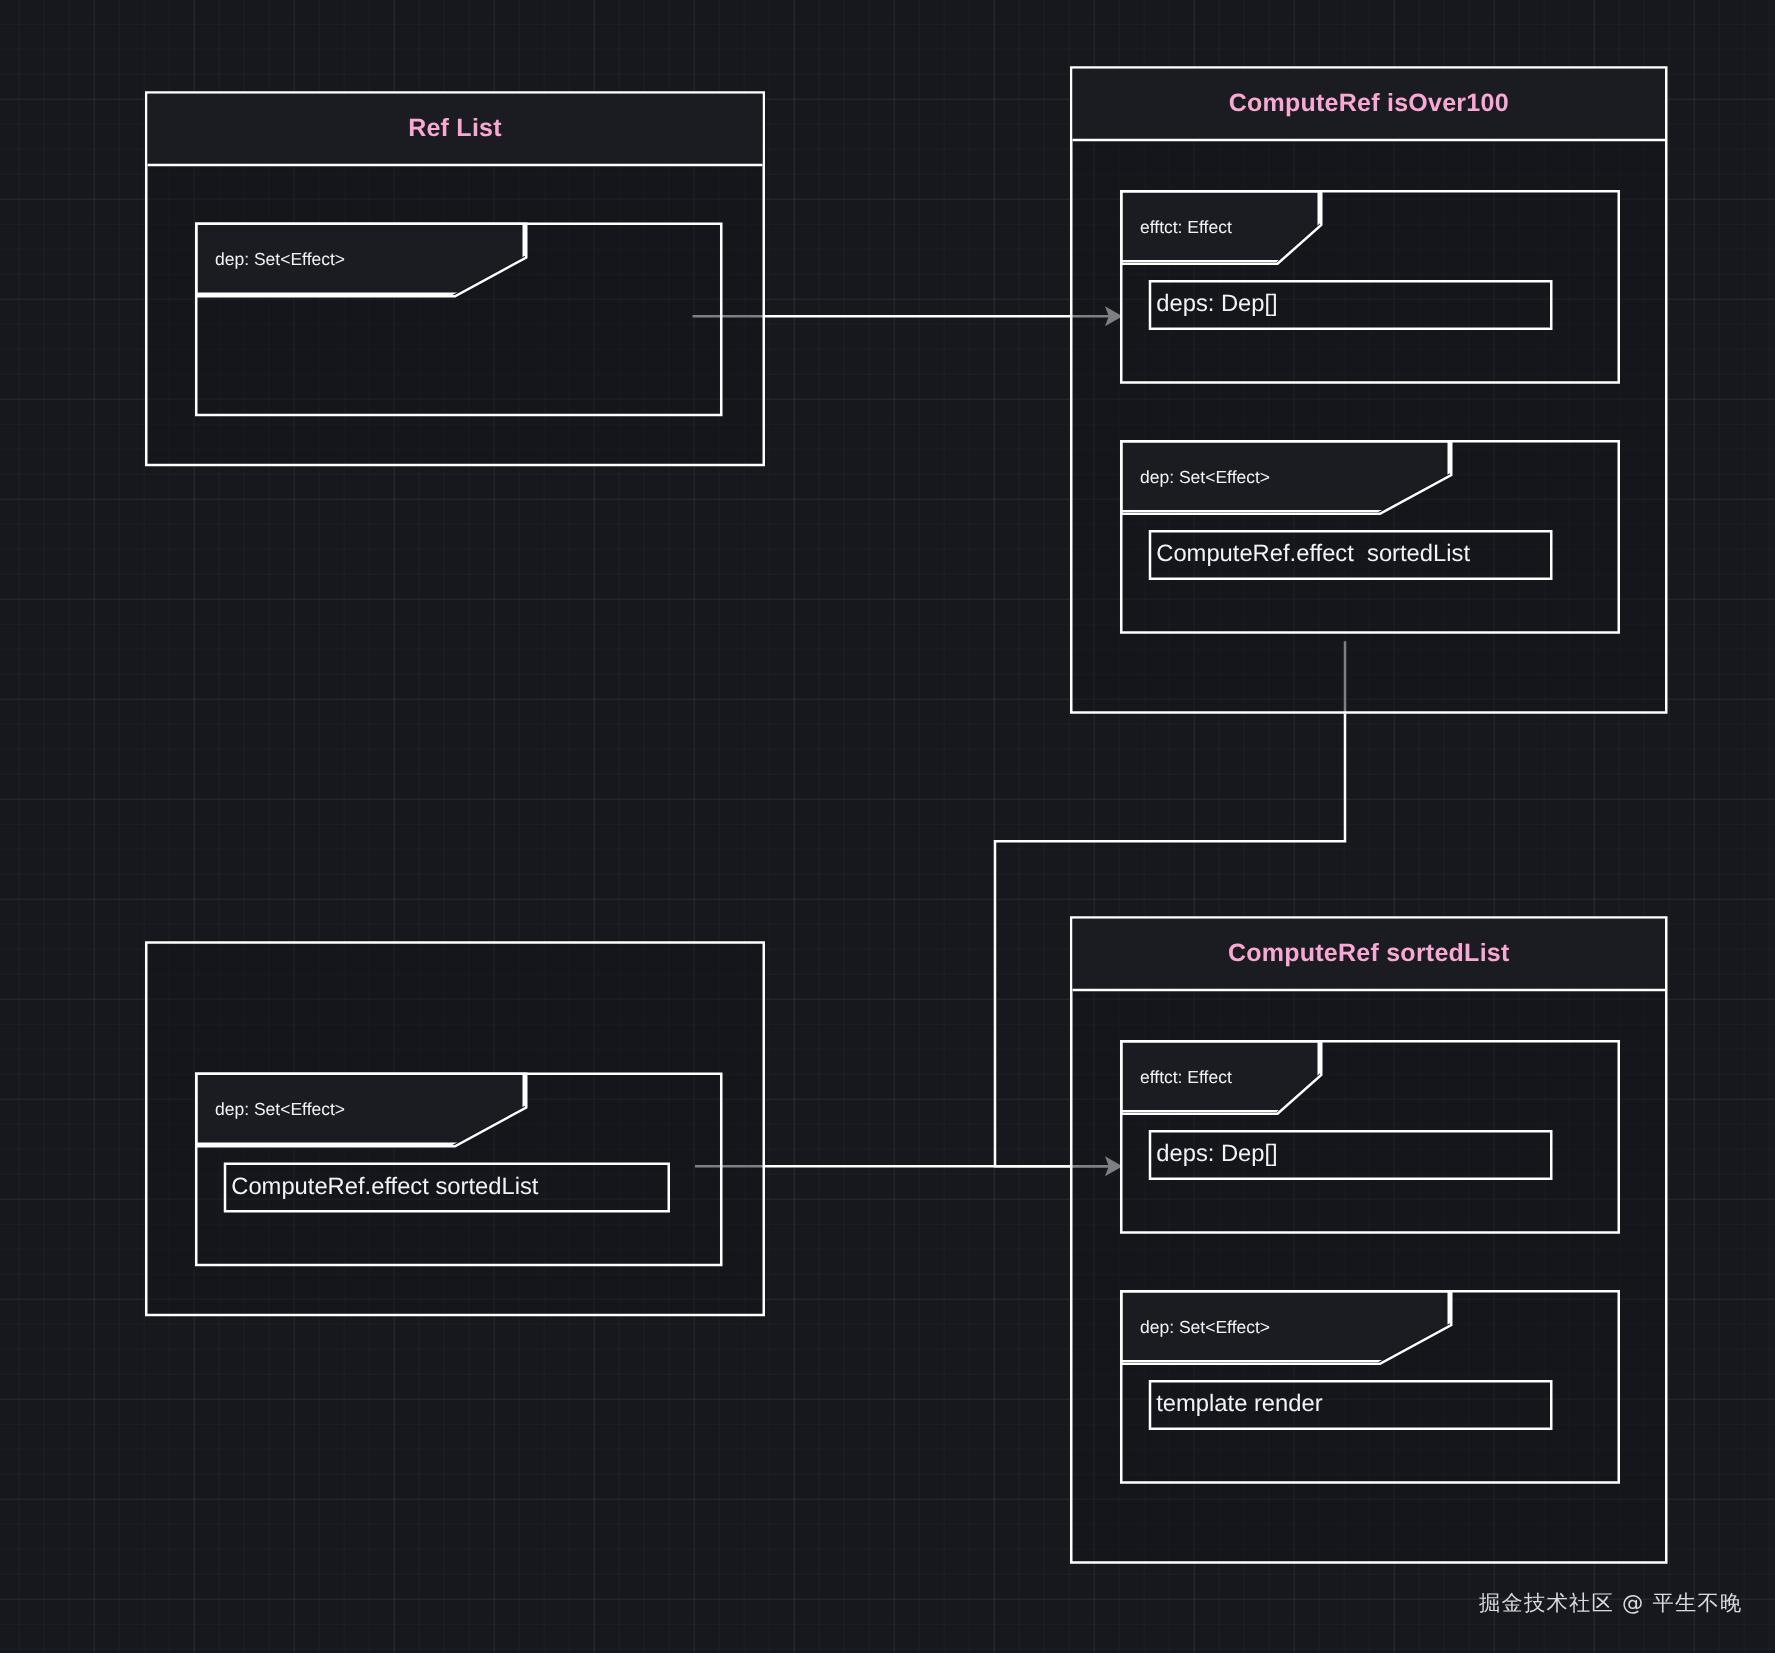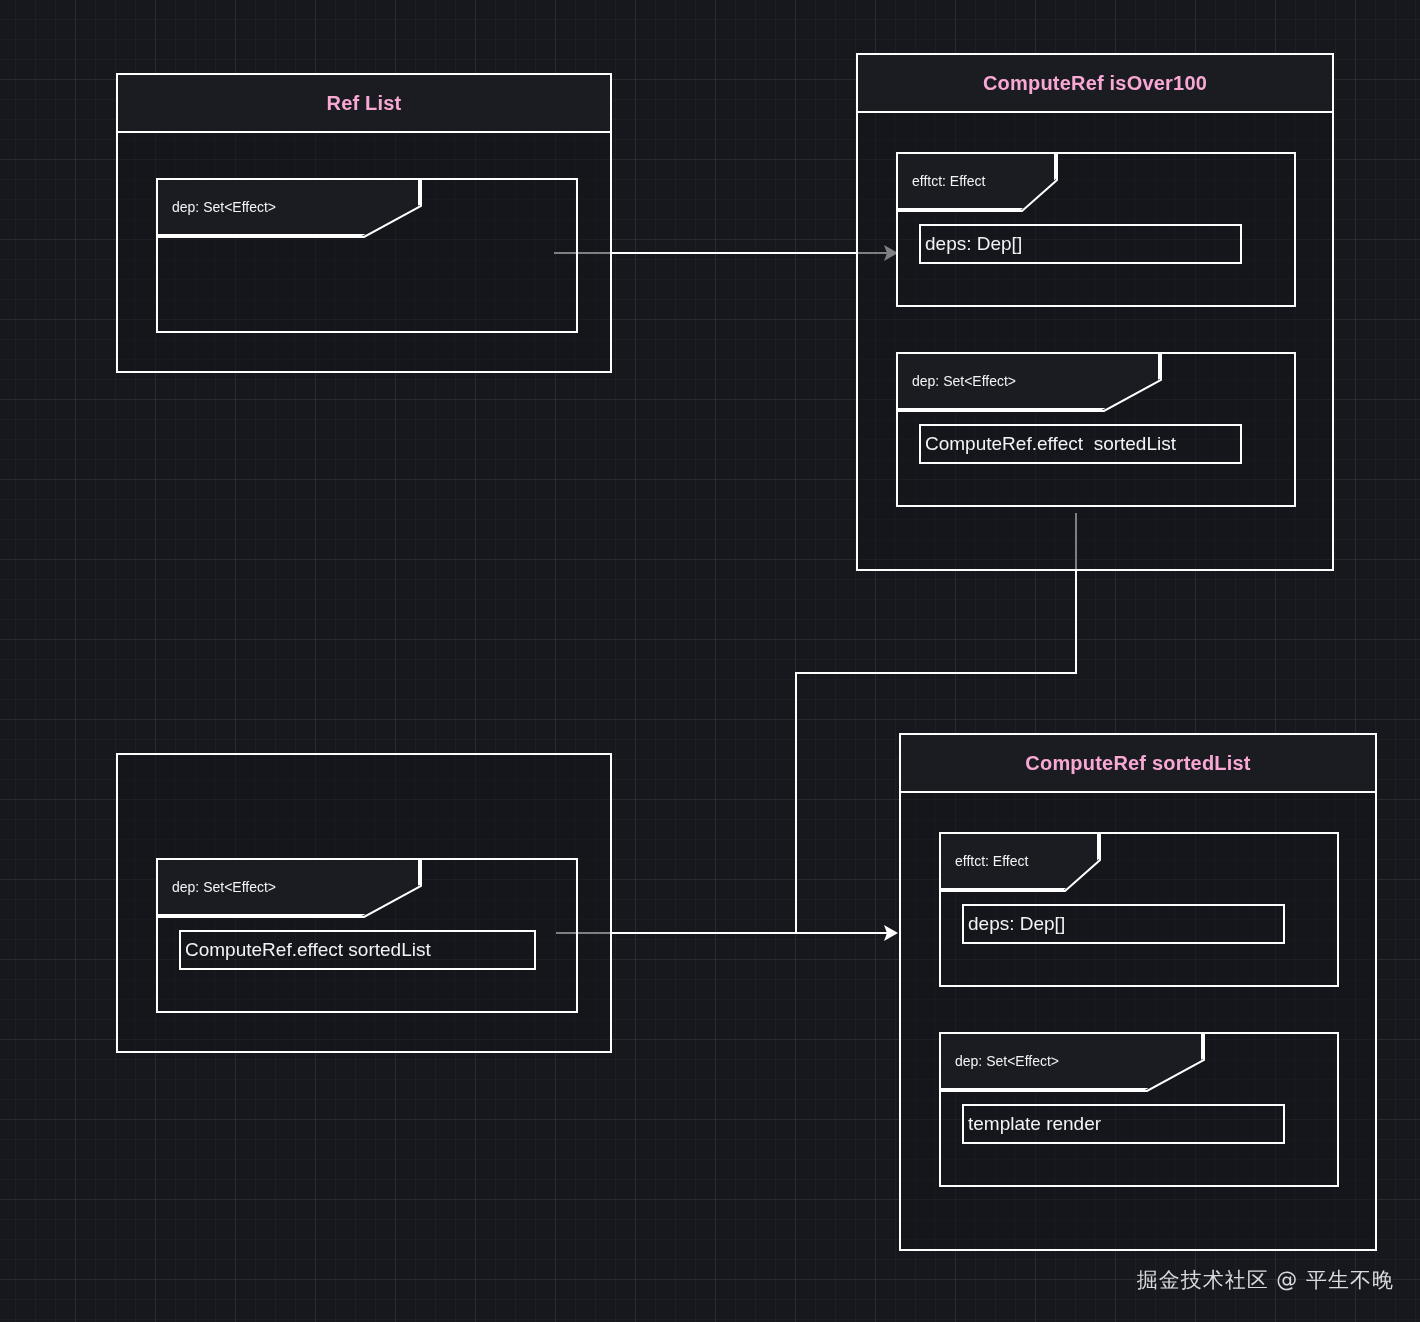--- a/index.html
+++ b/index.html
@@ -114,21 +114,21 @@
   }
   .link { fill: none; stroke: #ffffff; stroke-width: 2; }
   .arrowhead { fill: #ffffff; }
 
   
   .watermark {
     position: absolute;
     right: 26px;
     bottom: 28px;
     color: #d8dade;
-    font-size: 21px;
+    font-size: 17px;
     letter-spacing: 1px;
     font-family: "DejaVu Sans", sans-serif;
   }
 </style>
 </head>
 <body>
 
 <div id="canvas">
 
   <svg id="links">
@@ -189,21 +189,21 @@
       <div class="tab" style="width:264px;">dep: Set&lt;Effect&gt;</div>
       <div class="tab-outline" style="width:264px;">
         <svg width="266" height="60" viewBox="0 0 266 60">
           <path d="M 1 59 L 1 1 L 265 1 L 265 28 L 208 59 Z" fill="none" stroke="#ffffff" stroke-width="2"></path>
         </svg>
       </div>
       <div class="chip" style="left:21px; top:70px; width:357px; height:40px;">ComputeRef.effect sortedList</div>
     </div>
   </div>
 
-  <div class="node" style="left:856px; top:733px; width:478px; height:518px;margin-left:43px;">
+  <div class="node" style="left:856px; top:733px; width:478px; height:518px;">
     <div class="node-header">
       <span class="node-title">ComputeRef sortedList</span>
     </div>
 
     <div class="group" style="left:38px; top:97px; width:400px; height:155px;">
       <div class="tab" style="width:160px;">efftct: Effect</div>
       <div class="tab-outline" style="width:160px;">
         <svg width="162" height="60" viewBox="0 0 162 60">
           <path d="M 1 59 L 1 1 L 161 1 L 161 28 L 126 59 Z" fill="none" stroke="#ffffff" stroke-width="2"></path>
         </svg>

